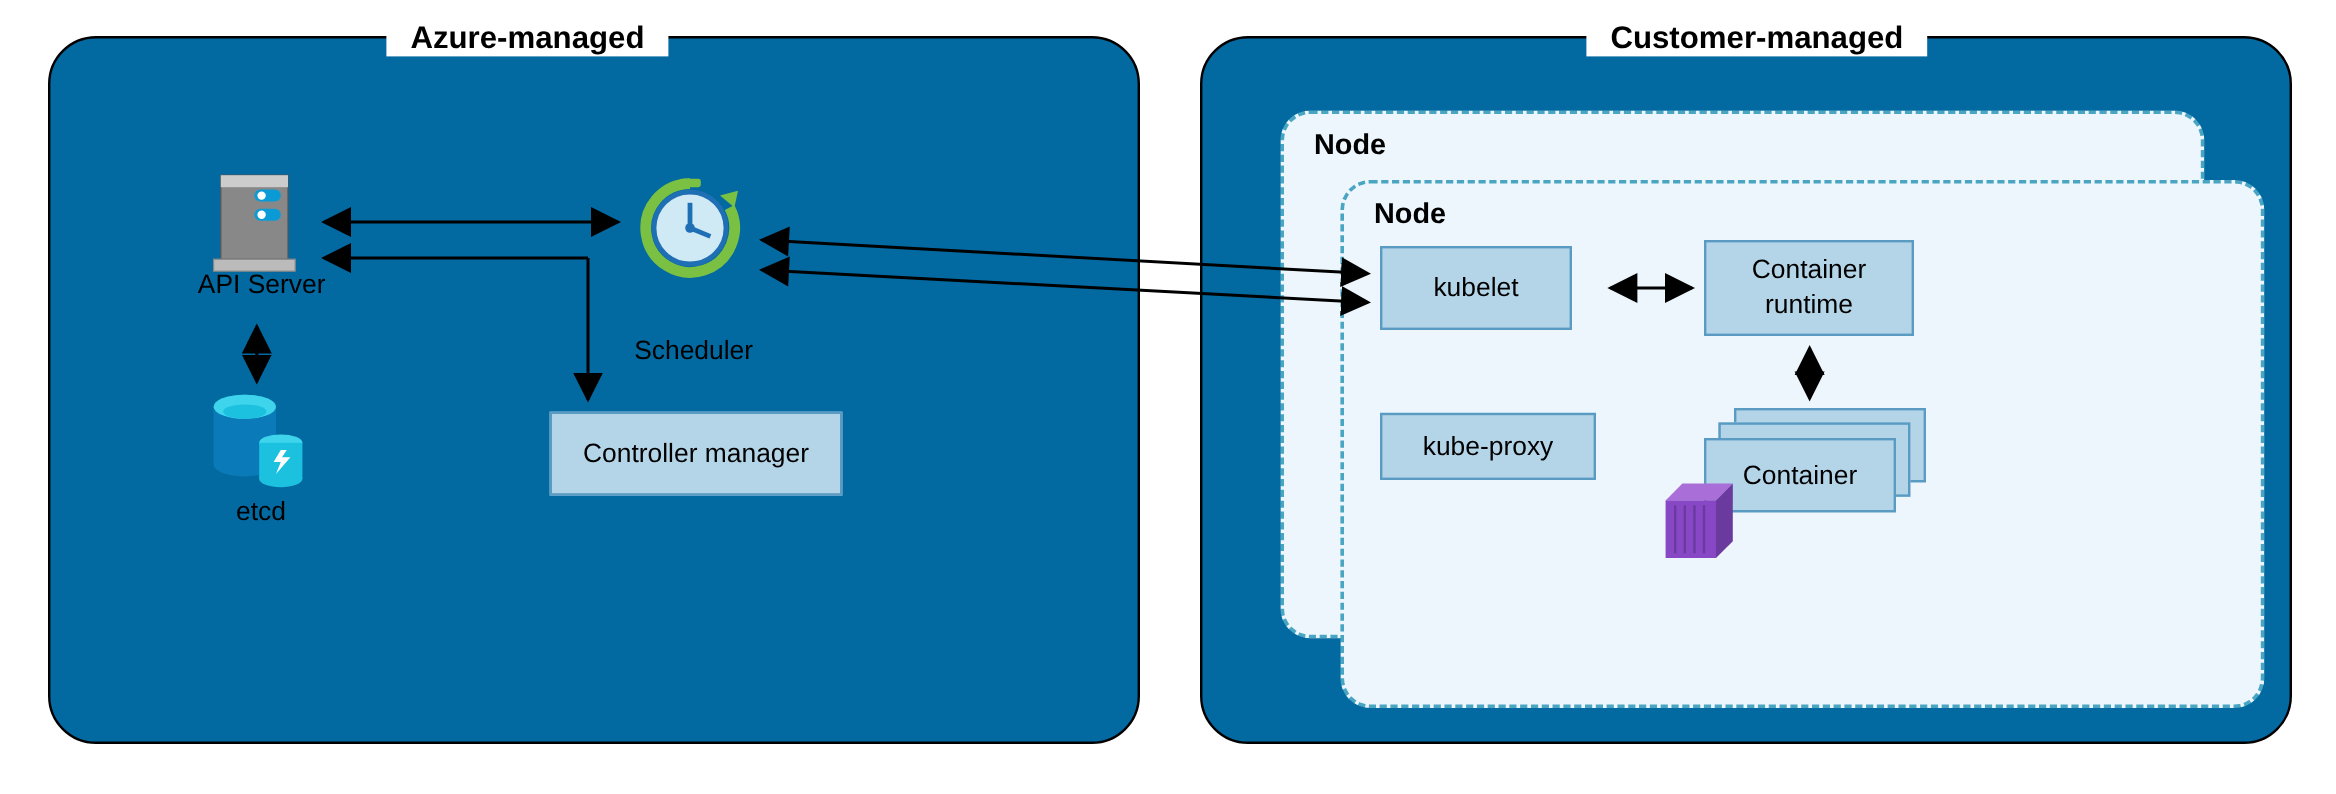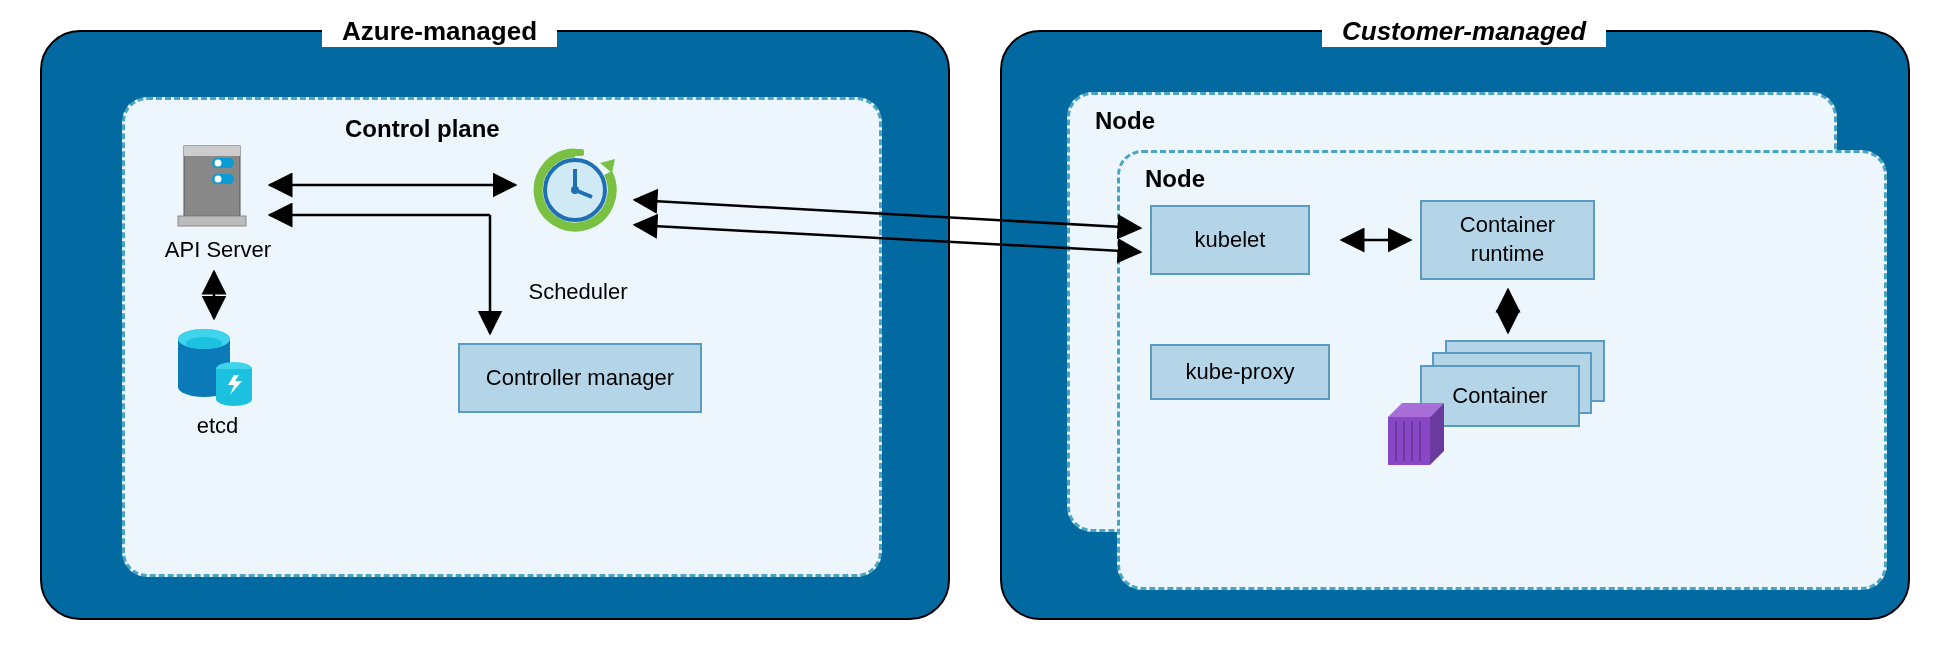--- a/index.html
+++ b/index.html
@@ -57,35 +57,32 @@
       border: 2px solid #5a9bc4;
       background: #b4d5e8;
     }
   </style>
 </head>
 <body>
 
 <div class="outer-panel" style="left:40px; top:30px; width:910px; height:590px;">
   <div class="outer-title" style="left:280px;">Azure-managed</div>
 
-  <div class="inner-panel" style="left:80px; top:65px; width:760px; height:480px;">
-    <div class="inner-title" style="left:220px; top:15px;">Control plane</div>
-  </div>
 </div>
 
 <svg class="icon-svg" style="left:172px; top:138px;" width="80" height="95" viewBox="0 0 80 95">
   <rect x="12" y="8" width="56" height="70" fill="#888" stroke="#555" stroke-width="1"></rect>
   <rect x="12" y="8" width="56" height="10" fill="#ccc"></rect>
   <rect x="40" y="20" width="22" height="10" rx="5" fill="#0a9bd6"></rect>
   <circle cx="46" cy="25" r="3.5" fill="#fff"></circle>
   <rect x="40" y="36" width="22" height="10" rx="5" fill="#0a9bd6"></rect>
   <circle cx="46" cy="41" r="3.5" fill="#fff"></circle>
   <rect x="6" y="78" width="68" height="10" fill="#bbb" stroke="#888"></rect>
 </svg>
-<div class="label" style="left:163px; top:237px; width:110px;text-align:center;">API Server</div>
+<div class="label" style="left:163px; top:224px; width:110px;text-align:center;">API Server</div>
 
 <svg class="icon-svg" style="left:530px; top:145px;" width="90" height="90" viewBox="0 0 90 90">
   <path d="M 45 8 A 37 37 0 1 0 78 28" fill="none" stroke="#7ac143" stroke-width="9"></path>
   <polygon points="70,18 82,28 85,14" fill="#7ac143"></polygon>
   <circle cx="45" cy="45" r="30" fill="#cfe9f5" stroke="#1f6fb5" stroke-width="4"></circle>
   <circle cx="45" cy="45" r="4" fill="#1f6fb5"></circle>
   <line x1="45" y1="45" x2="45" y2="24" stroke="#1f6fb5" stroke-width="4"></line>
   <line x1="45" y1="45" x2="62" y2="52" stroke="#1f6fb5" stroke-width="4"></line>
   <rect x="36" y="4" width="18" height="7" rx="2" fill="#7ac143"></rect>
 </svg>
@@ -102,21 +99,21 @@
   <ellipse cx="62" cy="74" rx="18" ry="7" fill="#1cc1e0"></ellipse>
   <path d="M 62 50 L 56 60 L 62 60 L 58 70 L 70 56 L 63 56 L 67 50 Z" fill="#fff"></path>
 </svg>
 <div class="label" style="left:190px; top:413px; width:55px;">etcd</div>
 
 <div class="node-box" style="left:458px; top:343px; width:244px; height:70px;">
   <span>Controller manager</span>
 </div>
 
 <div class="outer-panel" style="left:1000px; top:30px; width:910px; height:590px;">
-  <div class="outer-title" style="left:320px;font-style:italic;">Customer-managed</div>
+  <div class="outer-title" style="left:320px;">Customer-managed</div>
 
   <div class="inner-panel" style="left:65px; top:60px; width:770px; height:440px;">
     <div class="inner-title" style="left:25px; top:12px;">Node</div>
   </div>
 
   <div class="inner-panel" style="left:115px; top:118px; width:770px; height:440px;">
     <div class="inner-title" style="left:25px; top:12px;">Node</div>
   </div>
 </div>
 

